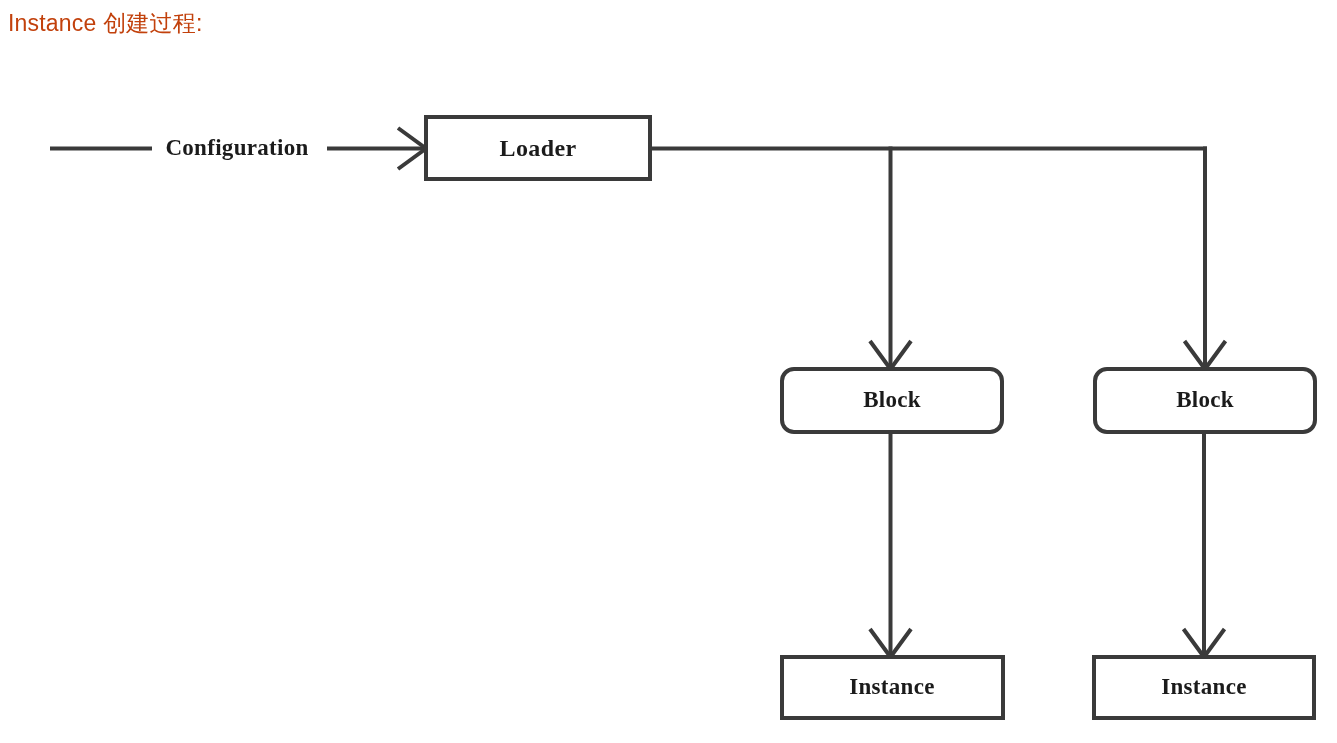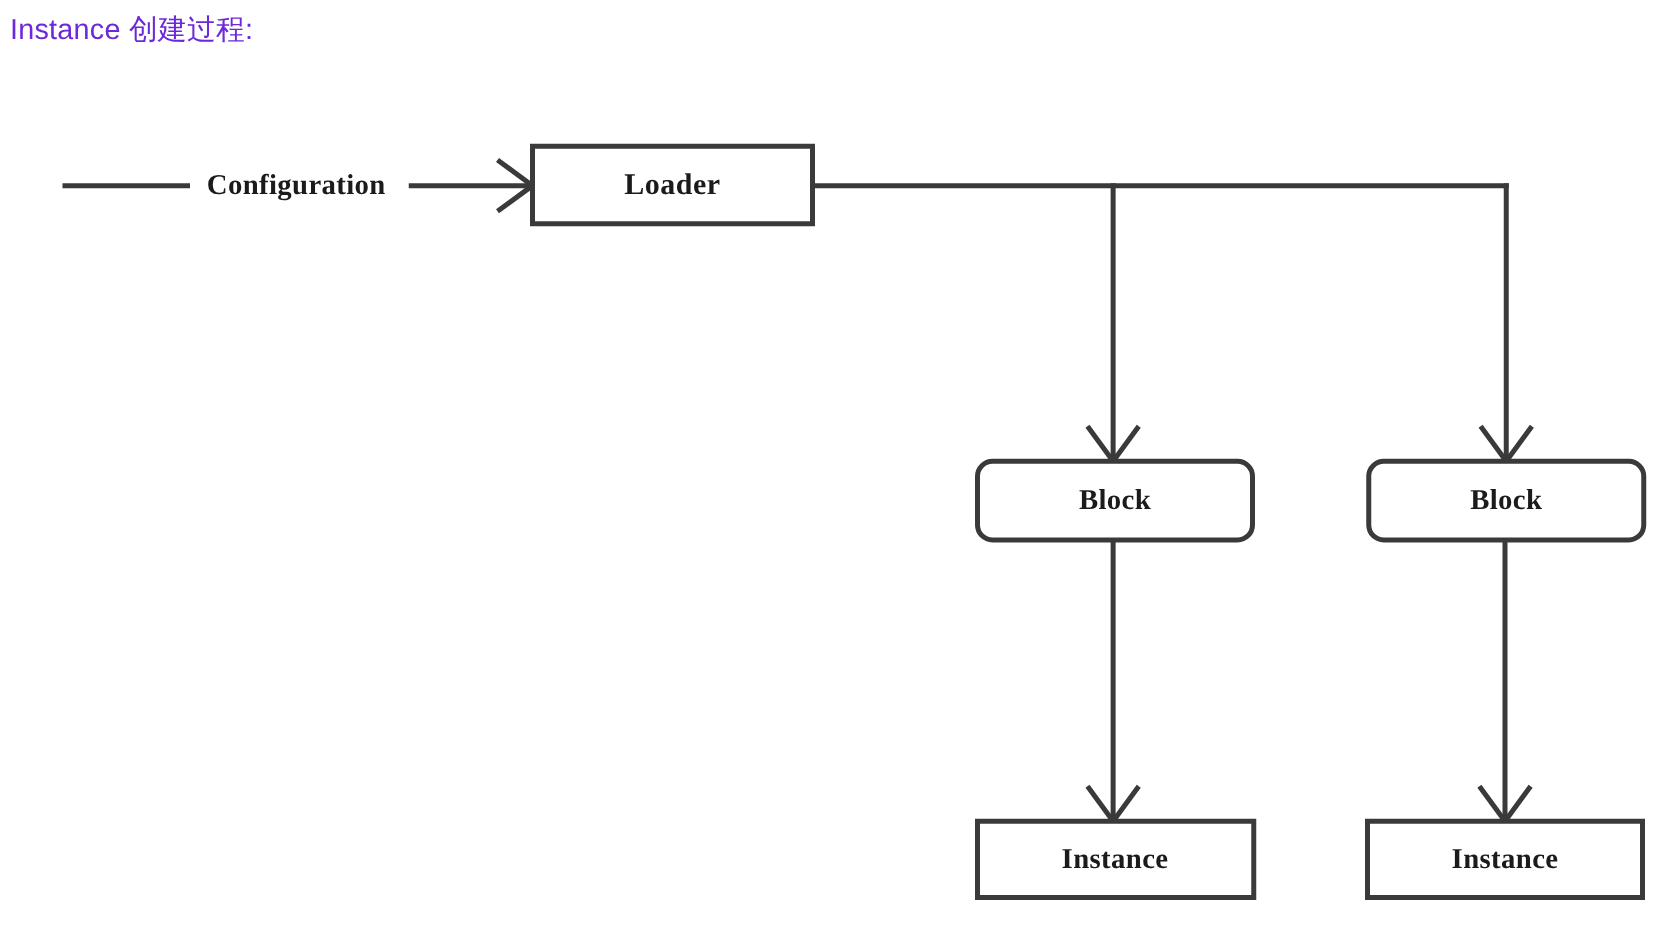--- a/index.html
+++ b/index.html
@@ -16,21 +16,21 @@
     -webkit-font-smoothing: antialiased;
   }
 
   #page-title {
     position: absolute;
     left: 8px;
     top: 8px;
     font-family: "Liberation Sans", sans-serif;
     font-size: 23px;
     line-height: 30px;
-    color: #6d28d9;
+    color: #c2410c;
     white-space: nowrap;
     letter-spacing: 0.2px;
   }
 
   #diagram-canvas {
     position: absolute;
     left: 0;
     top: 0;
     width: 1337px;
     height: 743px;

